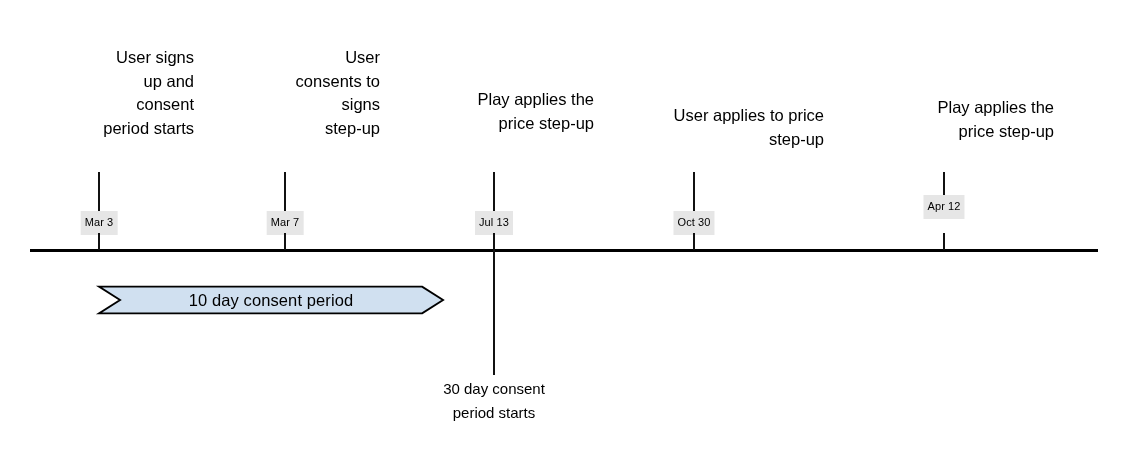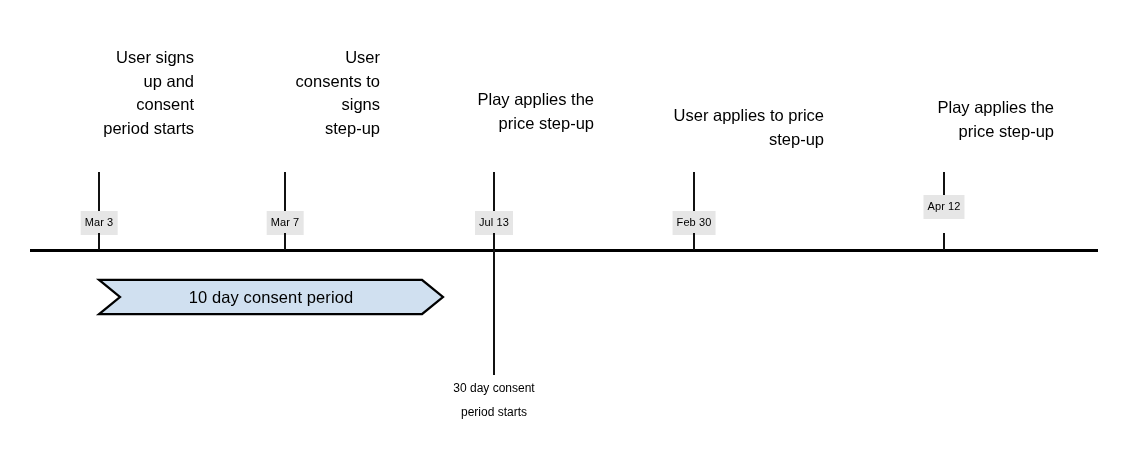--- a/index.html
+++ b/index.html
@@ -50,30 +50,30 @@
     text-align:right;
     font-size:16.5px;
     line-height:23.5px;
     color:#000000;
     white-space:pre-line;
   }
   .below-label{
     position:absolute;
     transform:translateX(-50%);
     text-align:center;
-    font-size:12px;
+    font-size:15px;
     line-height:23.5px;
     color:#000000;
     white-space:pre-line;
   }
   
   .band{
     position:absolute;
-    top:279px;
-    height:36px;
+    top:286px;
+    height:28px;
     text-decoration:underline;
   }
   .band svg{display:block;width:100%;height:100%;overflow:visible;}
   .band-text{
     position:absolute;
     left:0;
     top:0;
     width:100%;
     height:100%;
     display:flex;
@@ -112,21 +112,21 @@
 price step-up</div>
   <div class="tick" style="left:493px;top:172px;height:40px;"></div>
   <div class="date-chip" style="left:494px;top:211px;">Jul 13</div>
   <div class="tick" style="left:493px;top:233px;height:142px;"></div>
   <div class="below-label" style="left:494px;top:377px;width:220px;">30 day consent
 period starts</div>
 
   <div class="event-label" style="left:694px;top:104px;width:260px;">User applies to price
 step-up</div>
   <div class="tick" style="left:693px;top:172px;height:40px;"></div>
-  <div class="date-chip" style="left:694px;top:211px;">Feb 30</div>
+  <div class="date-chip" style="left:694px;top:211px;">Oct 30</div>
   <div class="tick" style="left:693px;top:233px;height:17px;"></div>
 
   <div class="event-label" style="left:944px;top:96px;width:220px;">Play applies the
 price step-up</div>
   <div class="tick" style="left:943px;top:172px;height:40px;"></div>
   <div class="date-chip" style="left:944px;top:195px;">Apr 12</div>
   <div class="tick" style="left:943px;top:233px;height:17px;"></div>
 
   <div class="band" style="left:98px;width:346px;">
     <svg viewBox="0 0 346 40" preserveAspectRatio="none">

